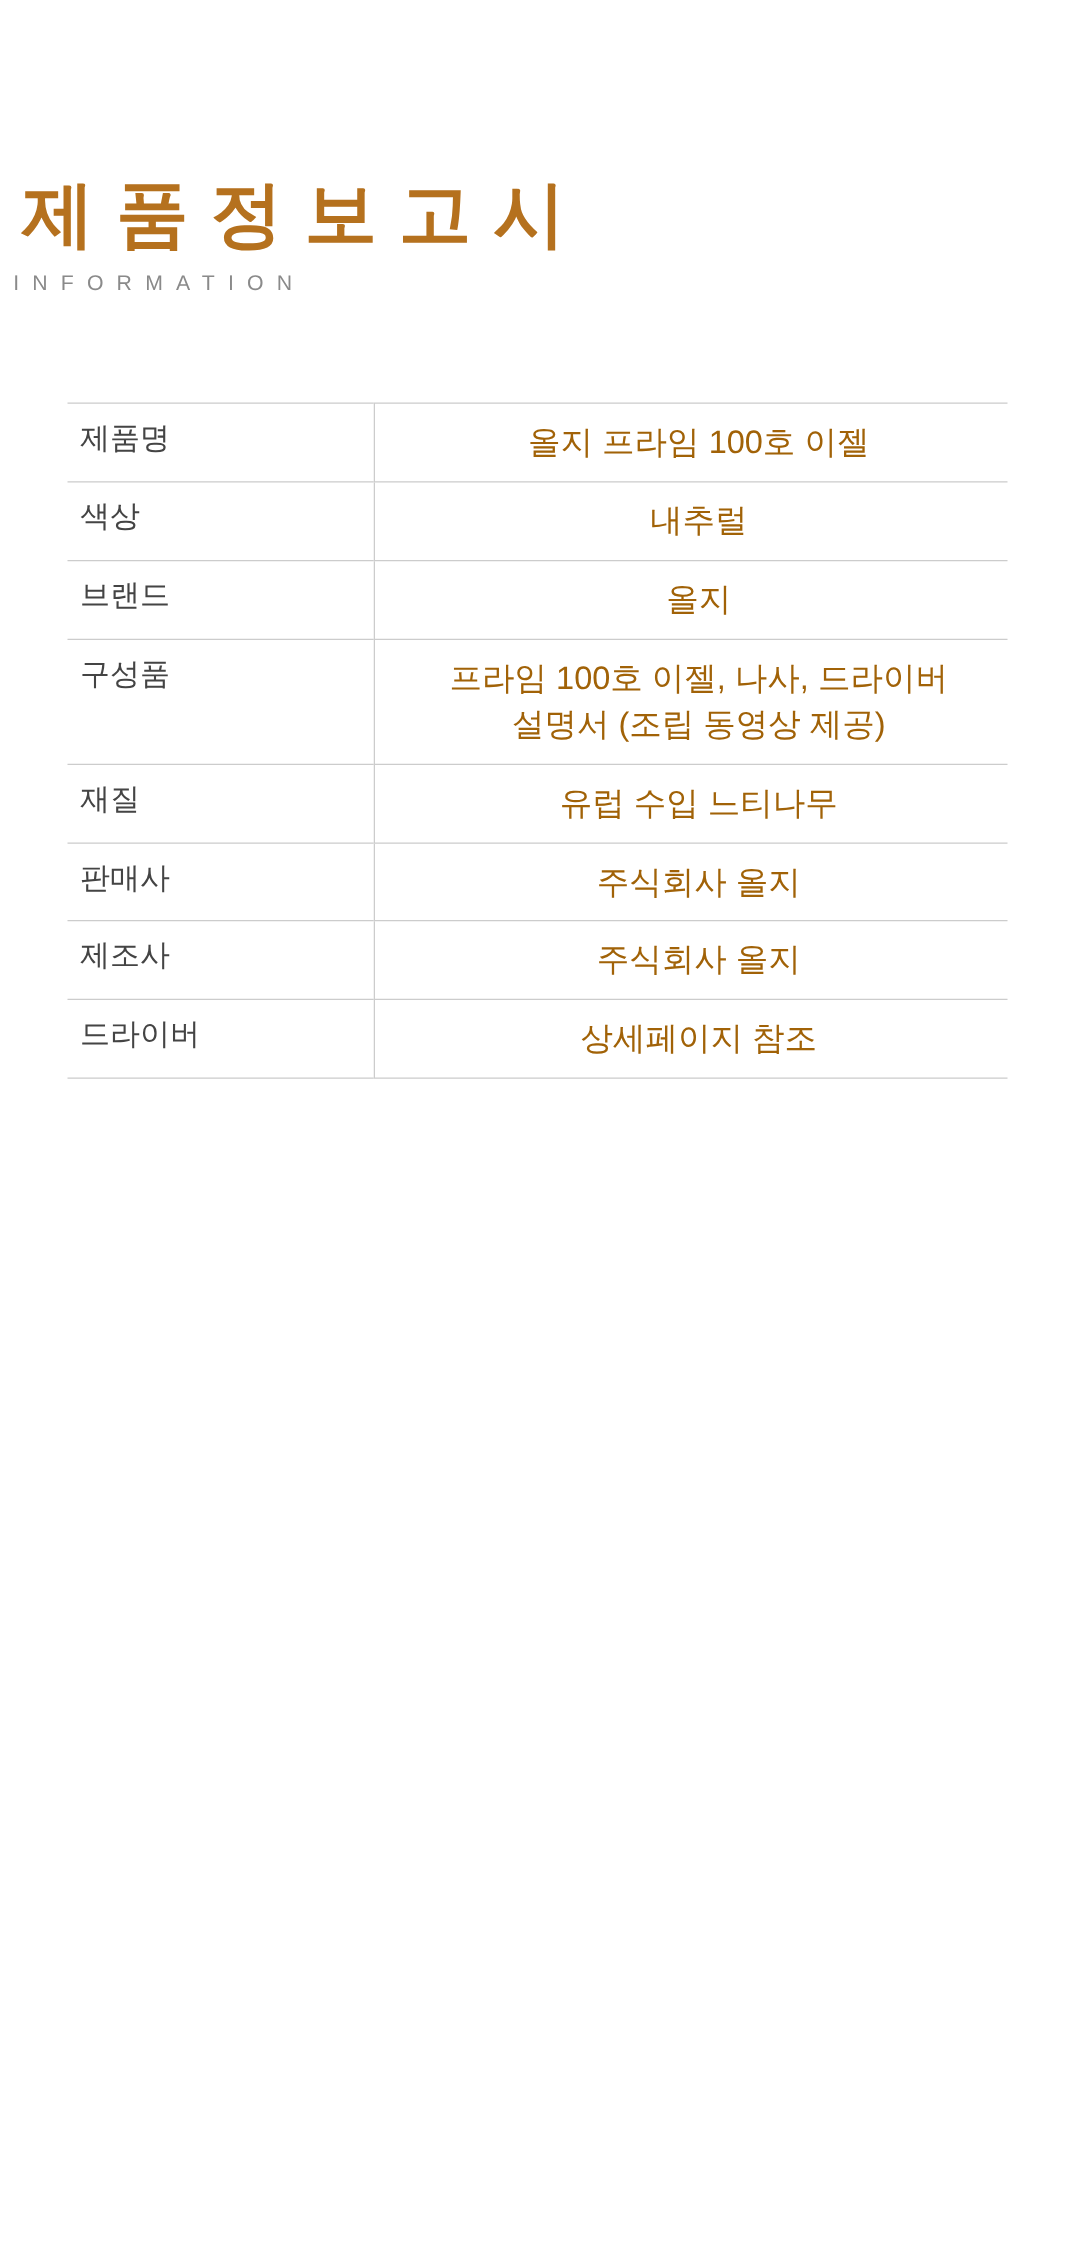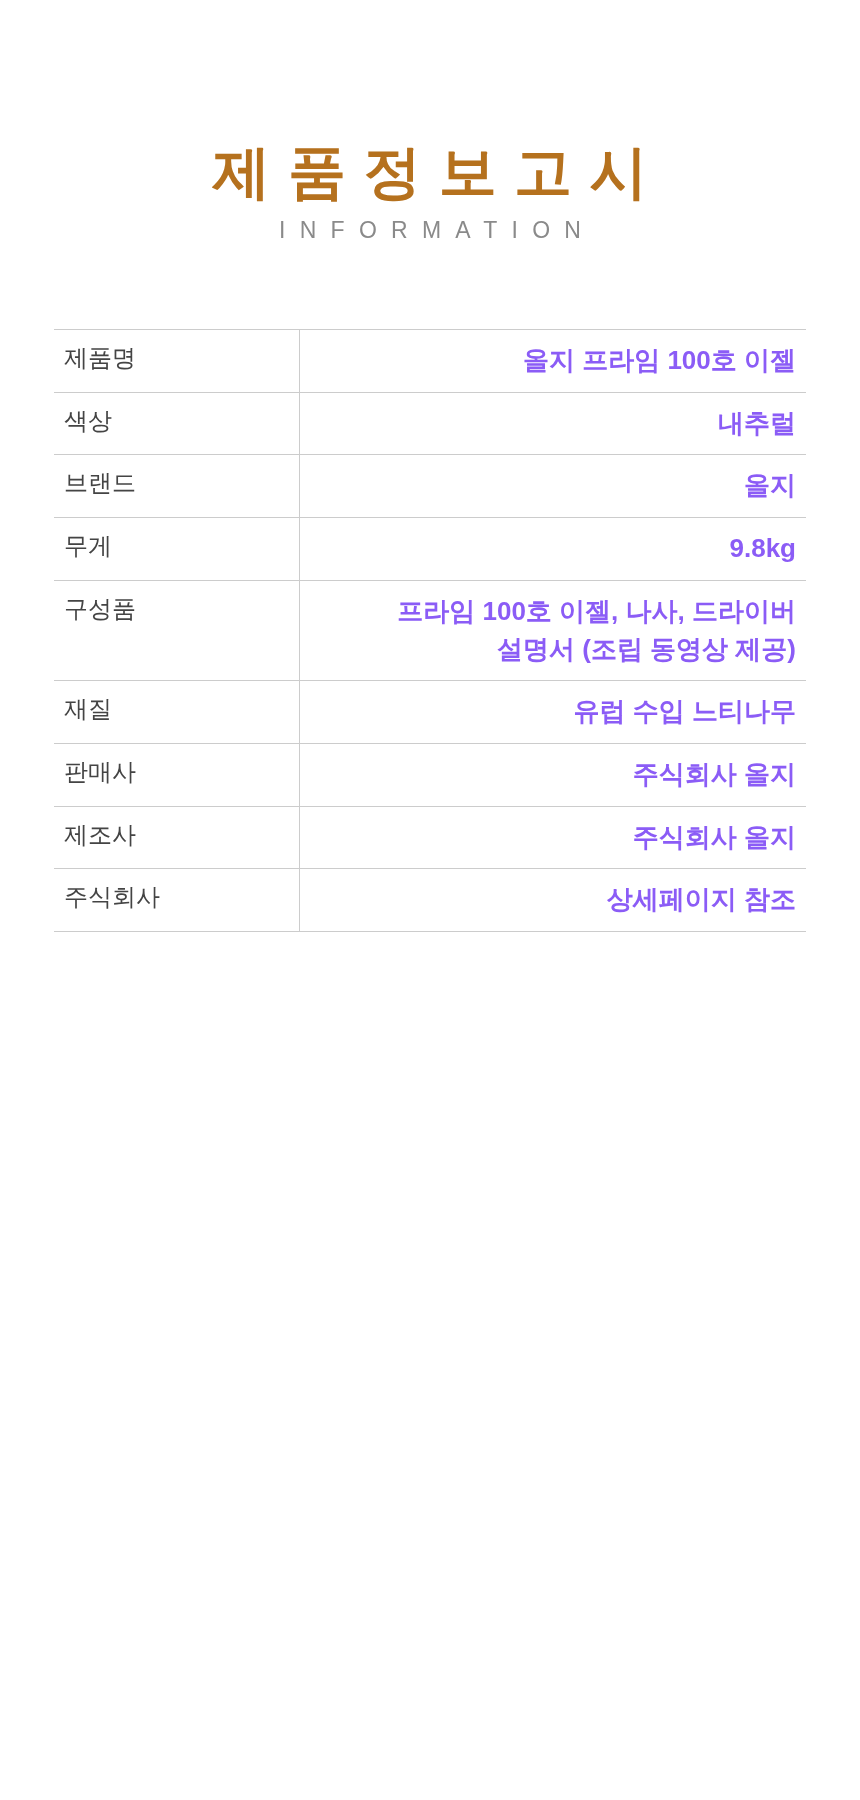--- a/index.html
+++ b/index.html
@@ -19,34 +19,34 @@
     position: relative;
     width: 860px;
     height: 1800px;
     background: #ffffff;
     overflow: hidden;
   }
 
   
   .header {
     padding-top: 140px;
-    text-align: center;
+    text-align: left;
   }
   .title-ko {
     font-size: 58px;
     font-weight: 700;
     letter-spacing: 0.30em;
     text-indent: 0.30em;
     color: #b5711e;
     line-height: 1.1;
     font-family: "Liberation Sans", sans-serif;
   }
   .title-en {
     margin-top: 14px;
-    font-size: 23px;
+    font-size: 17px;
     font-weight: 400;
     letter-spacing: 0.62em;
     text-indent: 0.62em;
     color: #8a8a8a;
     line-height: 1.1;
   }
 
   
   .spec-table {
     margin: 0 auto;
@@ -66,25 +66,25 @@
     text-align: left;
     vertical-align: top;
     font-size: 24px;
     font-weight: 400;
     color: #444444;
     padding: 12px 10px 12px 10px;
     border-right: 1px solid #cccccc;
     line-height: 1.35;
   }
   .spec-table td {
-    text-align: right;
+    text-align: center;
     vertical-align: top;
     font-size: 26px;
-    font-weight: 700;
-    color: #8b5cf6;
+    font-weight: 400;
+    color: #a16207;
     padding: 12px 10px 12px 22px;
     line-height: 1.45;
   }
   .spec-table td .line {
     display: block;
     white-space: nowrap;
   }
 </style>
 </head>
 <body>
@@ -110,26 +110,20 @@
             <span class="line">내추럴</span>
           </td>
         </tr>
         <tr>
           <th>브랜드</th>
           <td>
             <span class="line">올지</span>
           </td>
         </tr>
         <tr>
-          <th>무게</th>
-          <td>
-            <span class="line">9.8kg</span>
-          </td>
-        </tr>
-        <tr>
           <th>구성품</th>
           <td>
             <span class="line">프라임 100호 이젤, 나사, 드라이버</span>
             <span class="line">설명서 (조립 동영상 제공)</span>
           </td>
         </tr>
         <tr>
           <th>재질</th>
           <td>
             <span class="line">유럽 수입 느티나무</span>
@@ -141,21 +135,21 @@
             <span class="line">주식회사 올지</span>
           </td>
         </tr>
         <tr>
           <th>제조사</th>
           <td>
             <span class="line">주식회사 올지</span>
           </td>
         </tr>
         <tr>
-          <th>주식회사</th>
+          <th>드라이버</th>
           <td>
             <span class="line">상세페이지 참조</span>
           </td>
         </tr>
       </tbody>
   </table>
 
 </div>
 
 </body></html>

